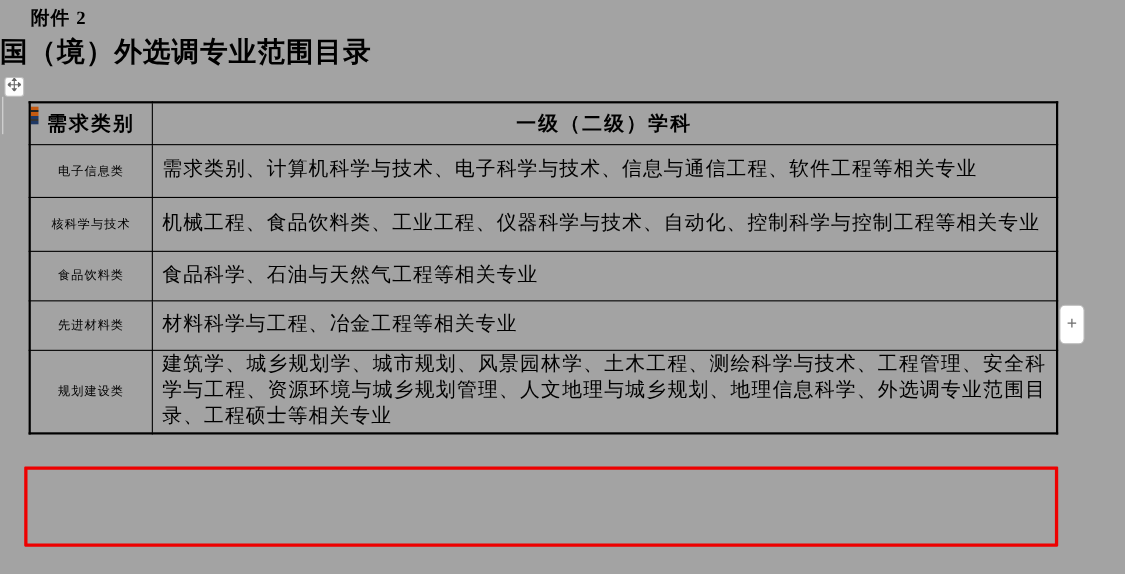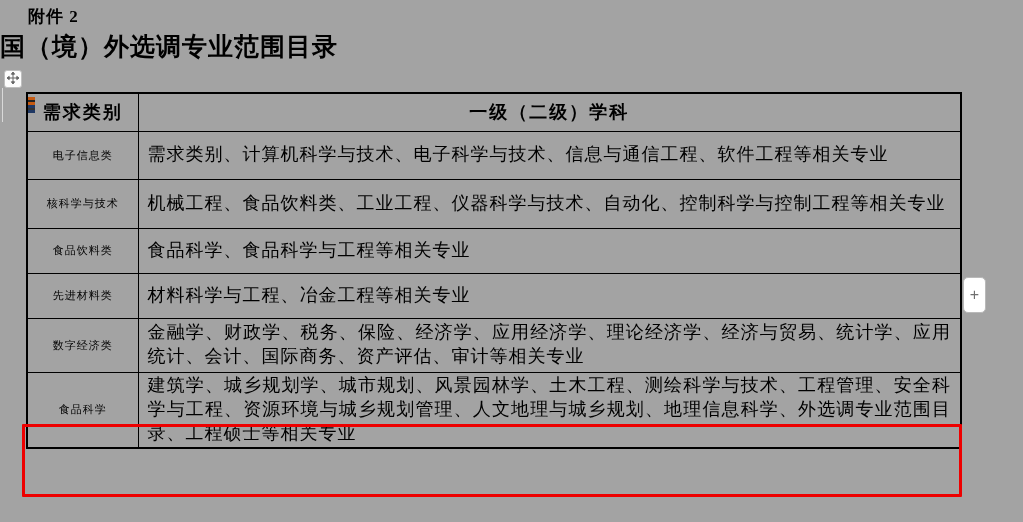--- a/index.html
+++ b/index.html
@@ -190,32 +190,28 @@
       <tr class="r1">
         <td class="cat">电子信息类</td>
         <td class="maj">需求类别、计算机科学与技术、电子科学与技术、信息与通信工程、软件工程等相关专业</td>
       </tr>
       <tr class="r2">
         <td class="cat">核科学与技术</td>
         <td class="maj">机械工程、食品饮料类、工业工程、仪器科学与技术、自动化、控制科学与控制工程等相关专业</td>
       </tr>
       <tr class="r3">
         <td class="cat">食品饮料类</td>
-        <td class="maj">食品科学、食品科学与工程等相关专业</td>
+        <td class="maj">食品科学、石油与天然气工程等相关专业</td>
       </tr>
       <tr class="r4">
         <td class="cat">先进材料类</td>
         <td class="maj">材料科学与工程、冶金工程等相关专业</td>
       </tr>
-      <tr class="r6">
-        <td class="cat">数字经济类</td>
-        <td class="maj">金融学、财政学、税务、保险、经济学、应用经济学、理论经济学、经济与贸易、统计学、应用统计、会计、国际商务、资产评估、审计等相关专业</td>
-      </tr>
       <tr class="r7">
-        <td class="cat">食品科学</td>
+        <td class="cat">规划建设类</td>
         <td class="maj">建筑学、城乡规划学、城市规划、风景园林学、土木工程、测绘科学与技术、工程管理、安全科学与工程、资源环境与城乡规划管理、人文地理与城乡规划、地理信息科学、外选调专业范围目录、工程硕士等相关专业</td>
       </tr>
     </tbody>
   </table>
 
   <div class="highlight-box"></div>
 
   <div class="plus-button">+</div>
 
 </div>

